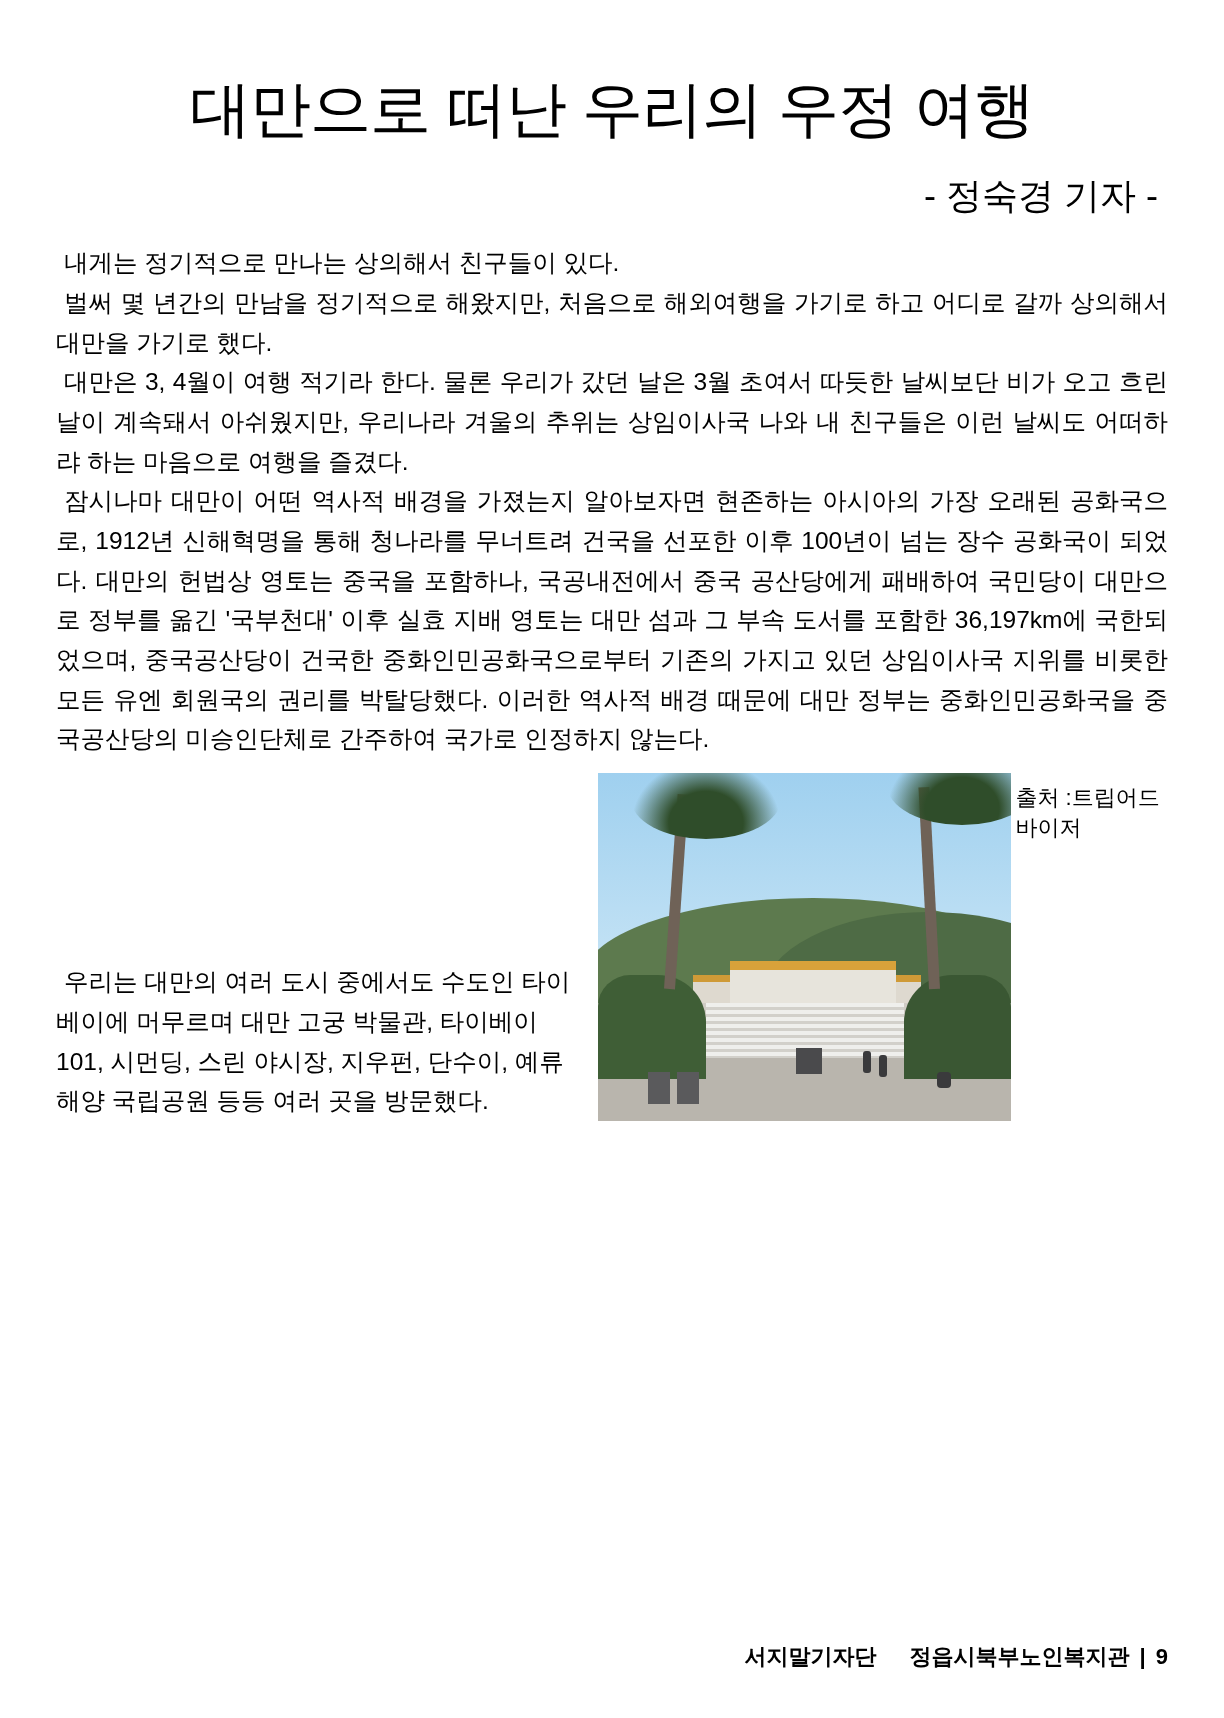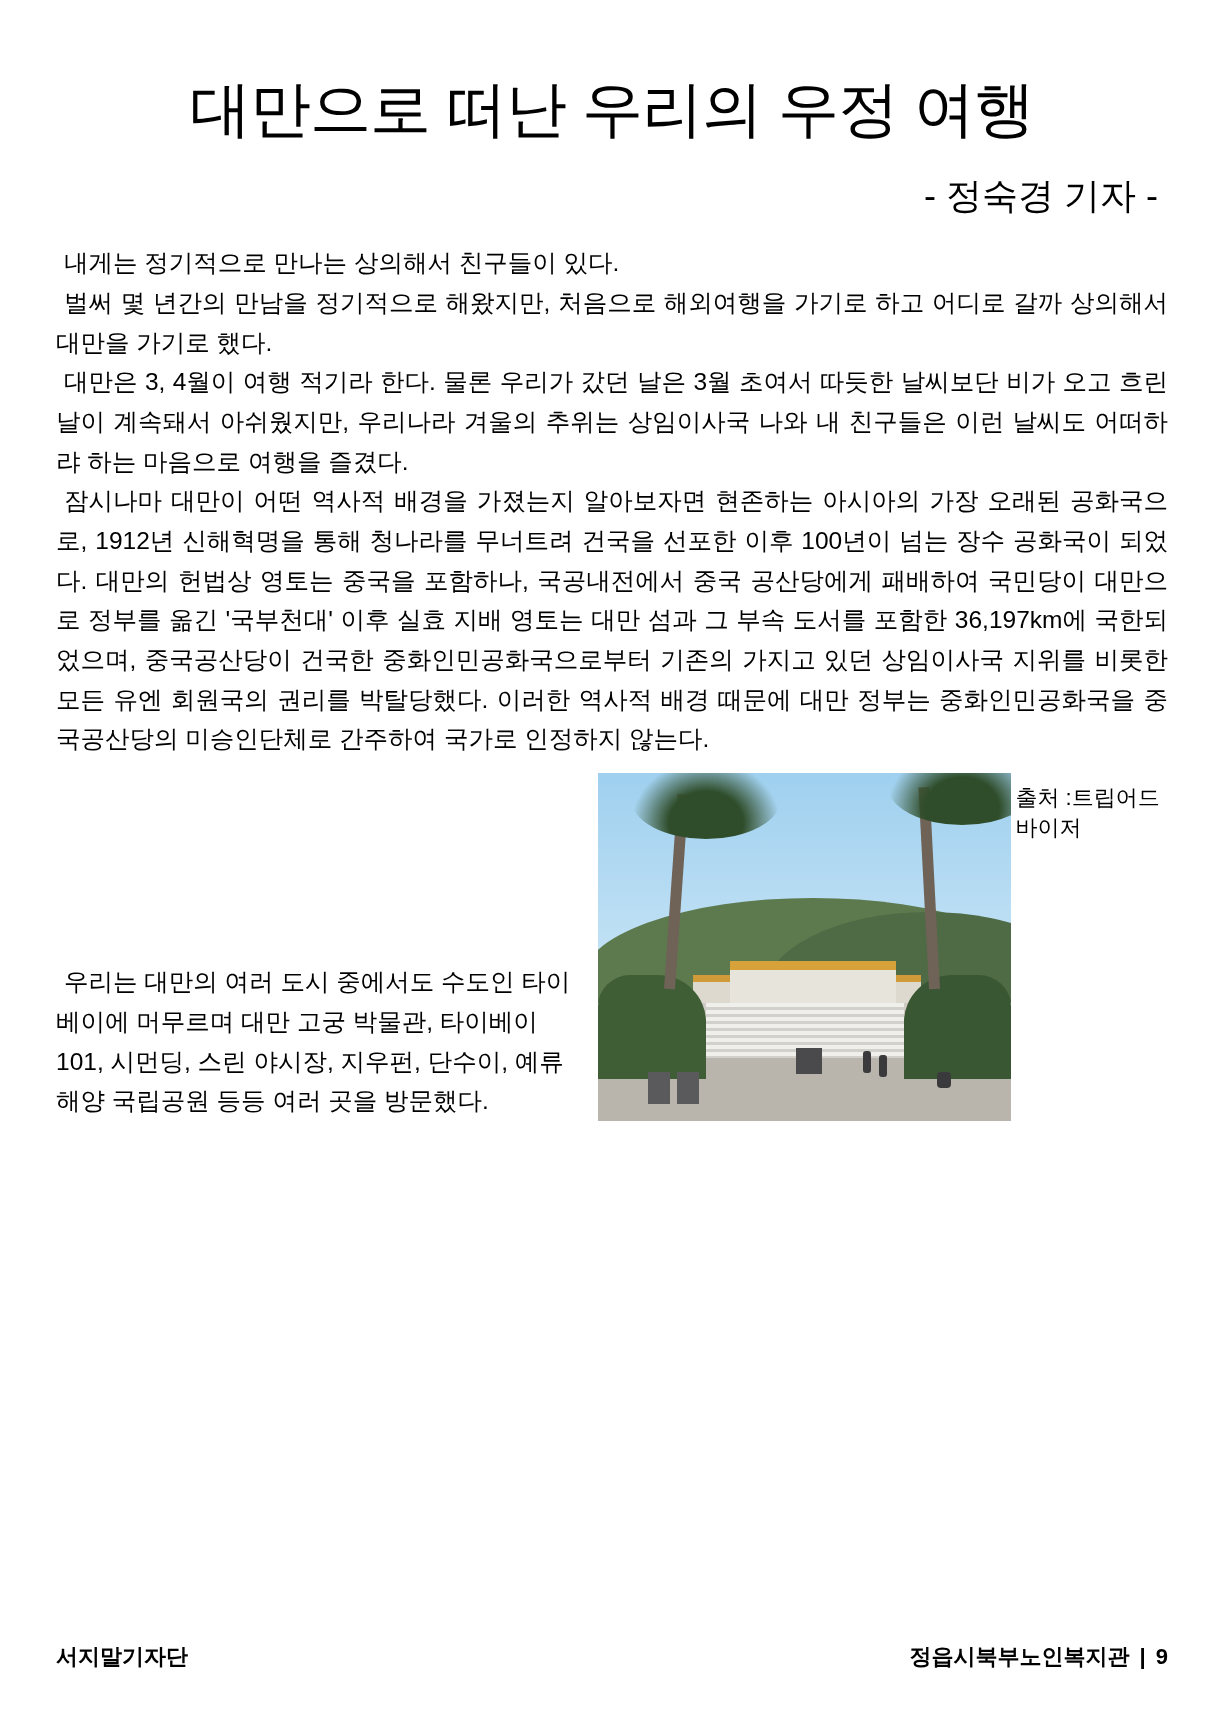--- a/index.html
+++ b/index.html
@@ -197,21 +197,21 @@
     color: #000;
     align-self: flex-start;
     padding-left: 4px;
   }
   .footer {
     position: absolute;
     left: 56px;
     right: 56px;
     bottom: 46px;
     display: flex;
-    justify-content: space-between;
+    justify-content: flex-end;
     align-items: baseline;
     font-size: 22px;
     font-weight: bold;
     color: #000;
   }
   .footer-right {
     display: flex;
     gap: 10px;
     align-items: baseline;
     margin-left: 33px;

